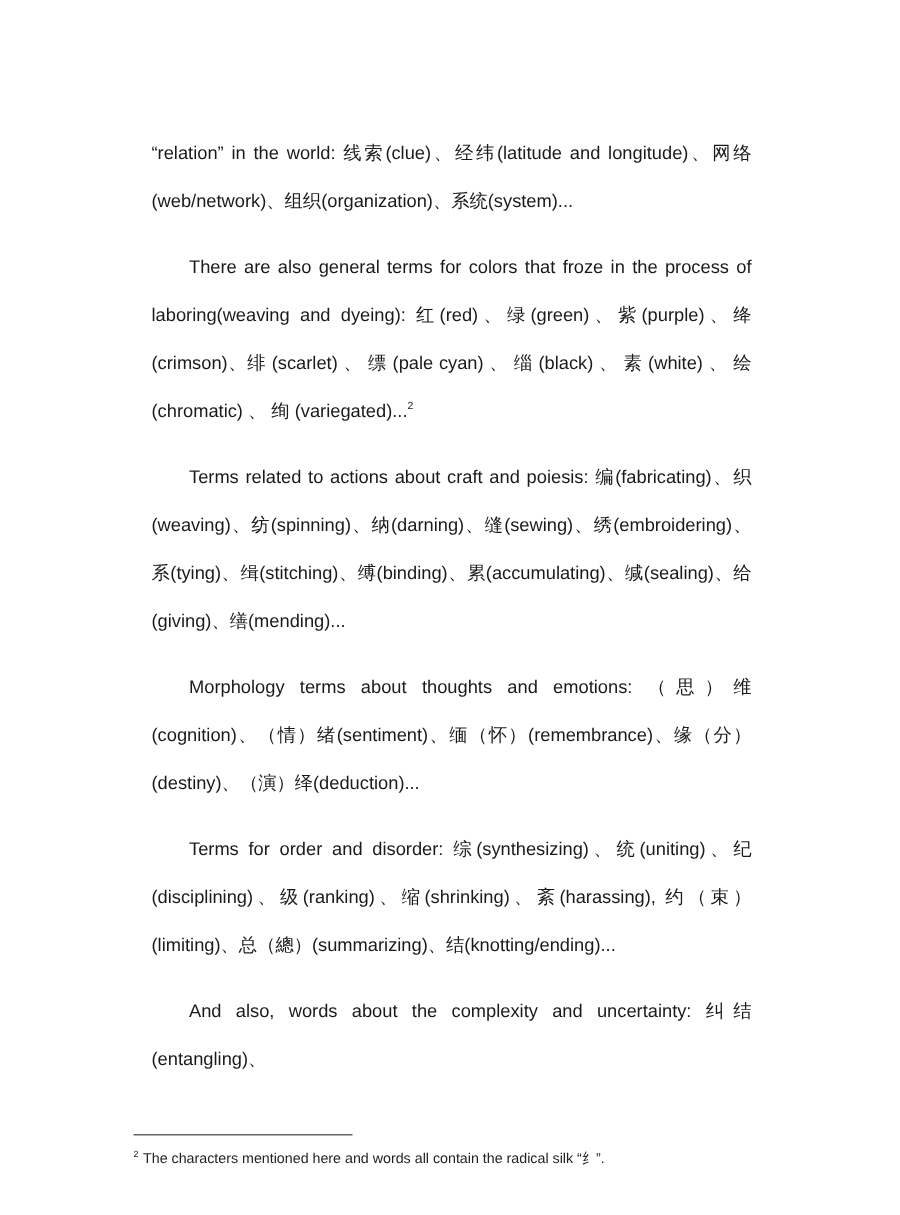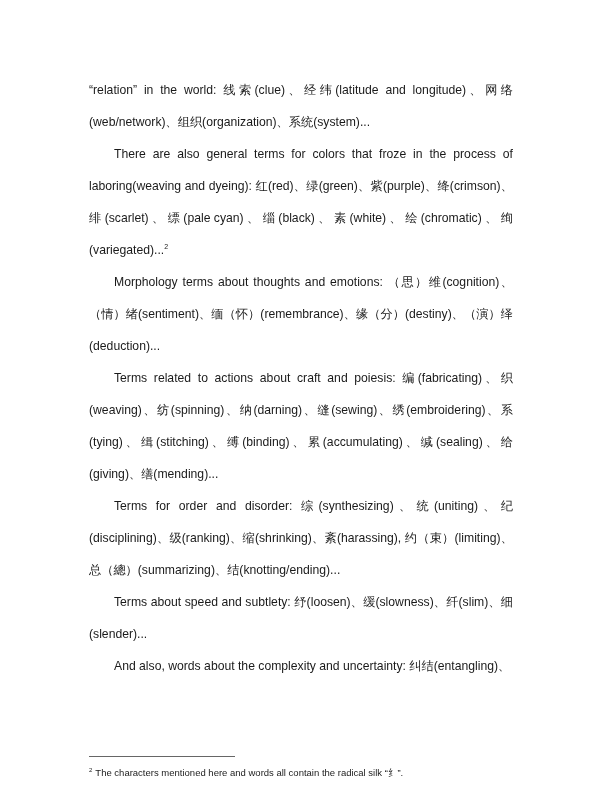--- a/index.html
+++ b/index.html
@@ -1,34 +1,33 @@
 <!DOCTYPE html>
 <html><head>
 <meta charset="utf-8">
 <style>
   html, body { margin:0; padding:0; background:#ffffff; }
   body { width:600px; height:810px; position:relative; overflow:hidden;
          font-family:"Liberation Sans","DejaVu Sans",sans-serif; color:#1a1a1a; }
   .page { position:absolute; left:89px; top:74px; width:424px; }
-  .p { font-size:12.2px; line-height:32px; text-align:justify; text-align-last:left; margin:0; }
+  .p { font-size:12.2px; line-height:32px; text-align:justify; text-align-last:left; margin:12px; }
   .p.indent { text-indent:25px; }
   .p sup { font-size:7px; vertical-align:super; line-height:0; }
   .footrule { position:absolute; left:89px; top:756px; width:146px; height:1px; background:#666; }
   .footnote { position:absolute; left:89px; top:766px; width:424px; font-size:9.5px; line-height:14px; color:#222; }
   .footnote sup { font-size:6px; vertical-align:super; line-height:0; margin-right:3px; }
 </style>
 </head>
 <body>
 
 <div class="page">
   <p class="p"><span>“relation” in the world: 线索(clue)、经纬(latitude and longitude)、网络(web/network)、组织(organization)、系统(system)...</span></p>
   <p class="p indent"><span>There are also general terms for colors that froze in the process of laboring(weaving and dyeing): 红(red)、绿(green)、紫(purple)、绛(crimson)、绯 (scarlet) 、 缥 (pale cyan) 、 缁 (black) 、 素 (white) 、 绘 (chromatic) 、 绚 (variegated)...</span><sup>2</sup></p>
+  <p class="p indent"><span>Terms related to actions about craft and poiesis: 编(fabricating)、织(weaving)、纺(spinning)、纳(darning)、缝(sewing)、绣(embroidering)、系(tying)、缉(stitching)、缚(binding)、累(accumulating)、缄(sealing)、给(giving)、缮(mending)...</span></p>
   <p class="p indent"><span>Morphology terms about thoughts and emotions: （思）维(cognition)、（情）绪(sentiment)、缅（怀）(remembrance)、缘（分）(destiny)、（演）绎(deduction)...</span></p>
-  <p class="p indent"><span>Terms related to actions about craft and poiesis: 编(fabricating)、织(weaving)、纺(spinning)、纳(darning)、缝(sewing)、绣(embroidering)、系(tying)、缉(stitching)、缚(binding)、累(accumulating)、缄(sealing)、给(giving)、缮(mending)...</span></p>
   <p class="p indent"><span>Terms for order and disorder: 综(synthesizing)、统(uniting)、纪(disciplining)、级(ranking)、缩(shrinking)、紊(harassing), 约（束）(limiting)、总（總）(summarizing)、结(knotting/ending)...</span></p>
-  <p class="p indent"><span>Terms about speed and subtlety: 纾(loosen)、缓(slowness)、纤(slim)、细(slender)...</span></p>
   <p class="p indent"><span>And also, words about the complexity and uncertainty: 纠结(entangling)、</span></p>
 </div>
 
 <div class="footrule"></div>
 <div class="footnote">
   <sup>2</sup><span>The characters mentioned here and words all contain the radical silk “纟”.</span>
 </div>
 
 </body></html>

